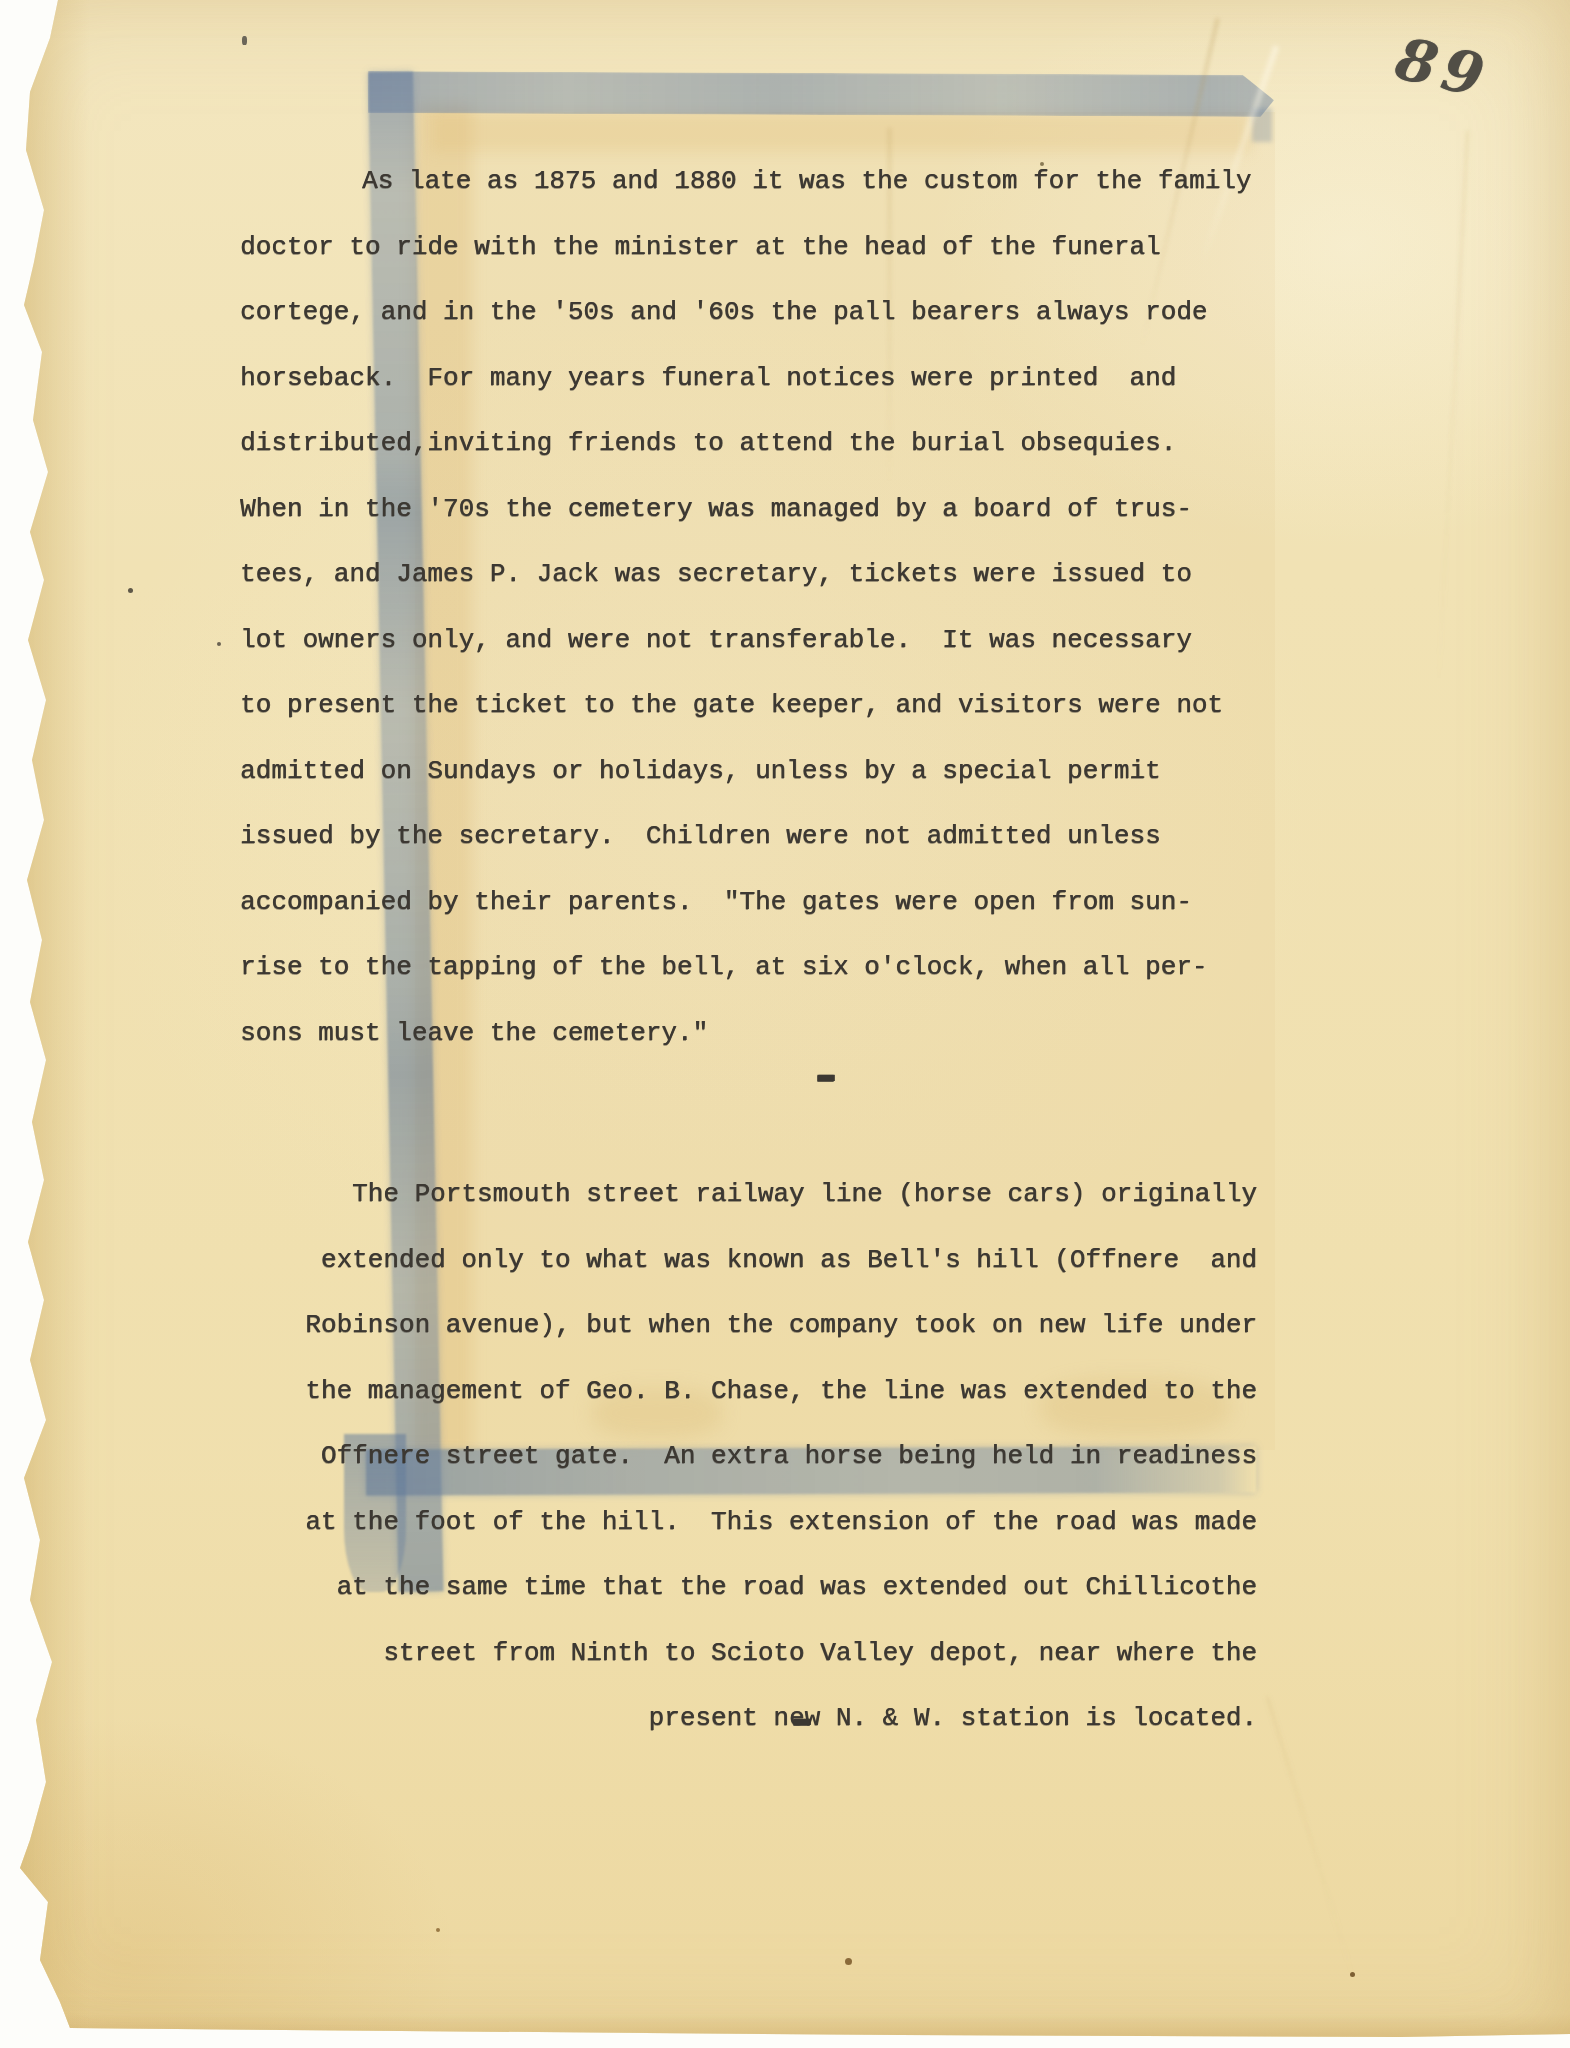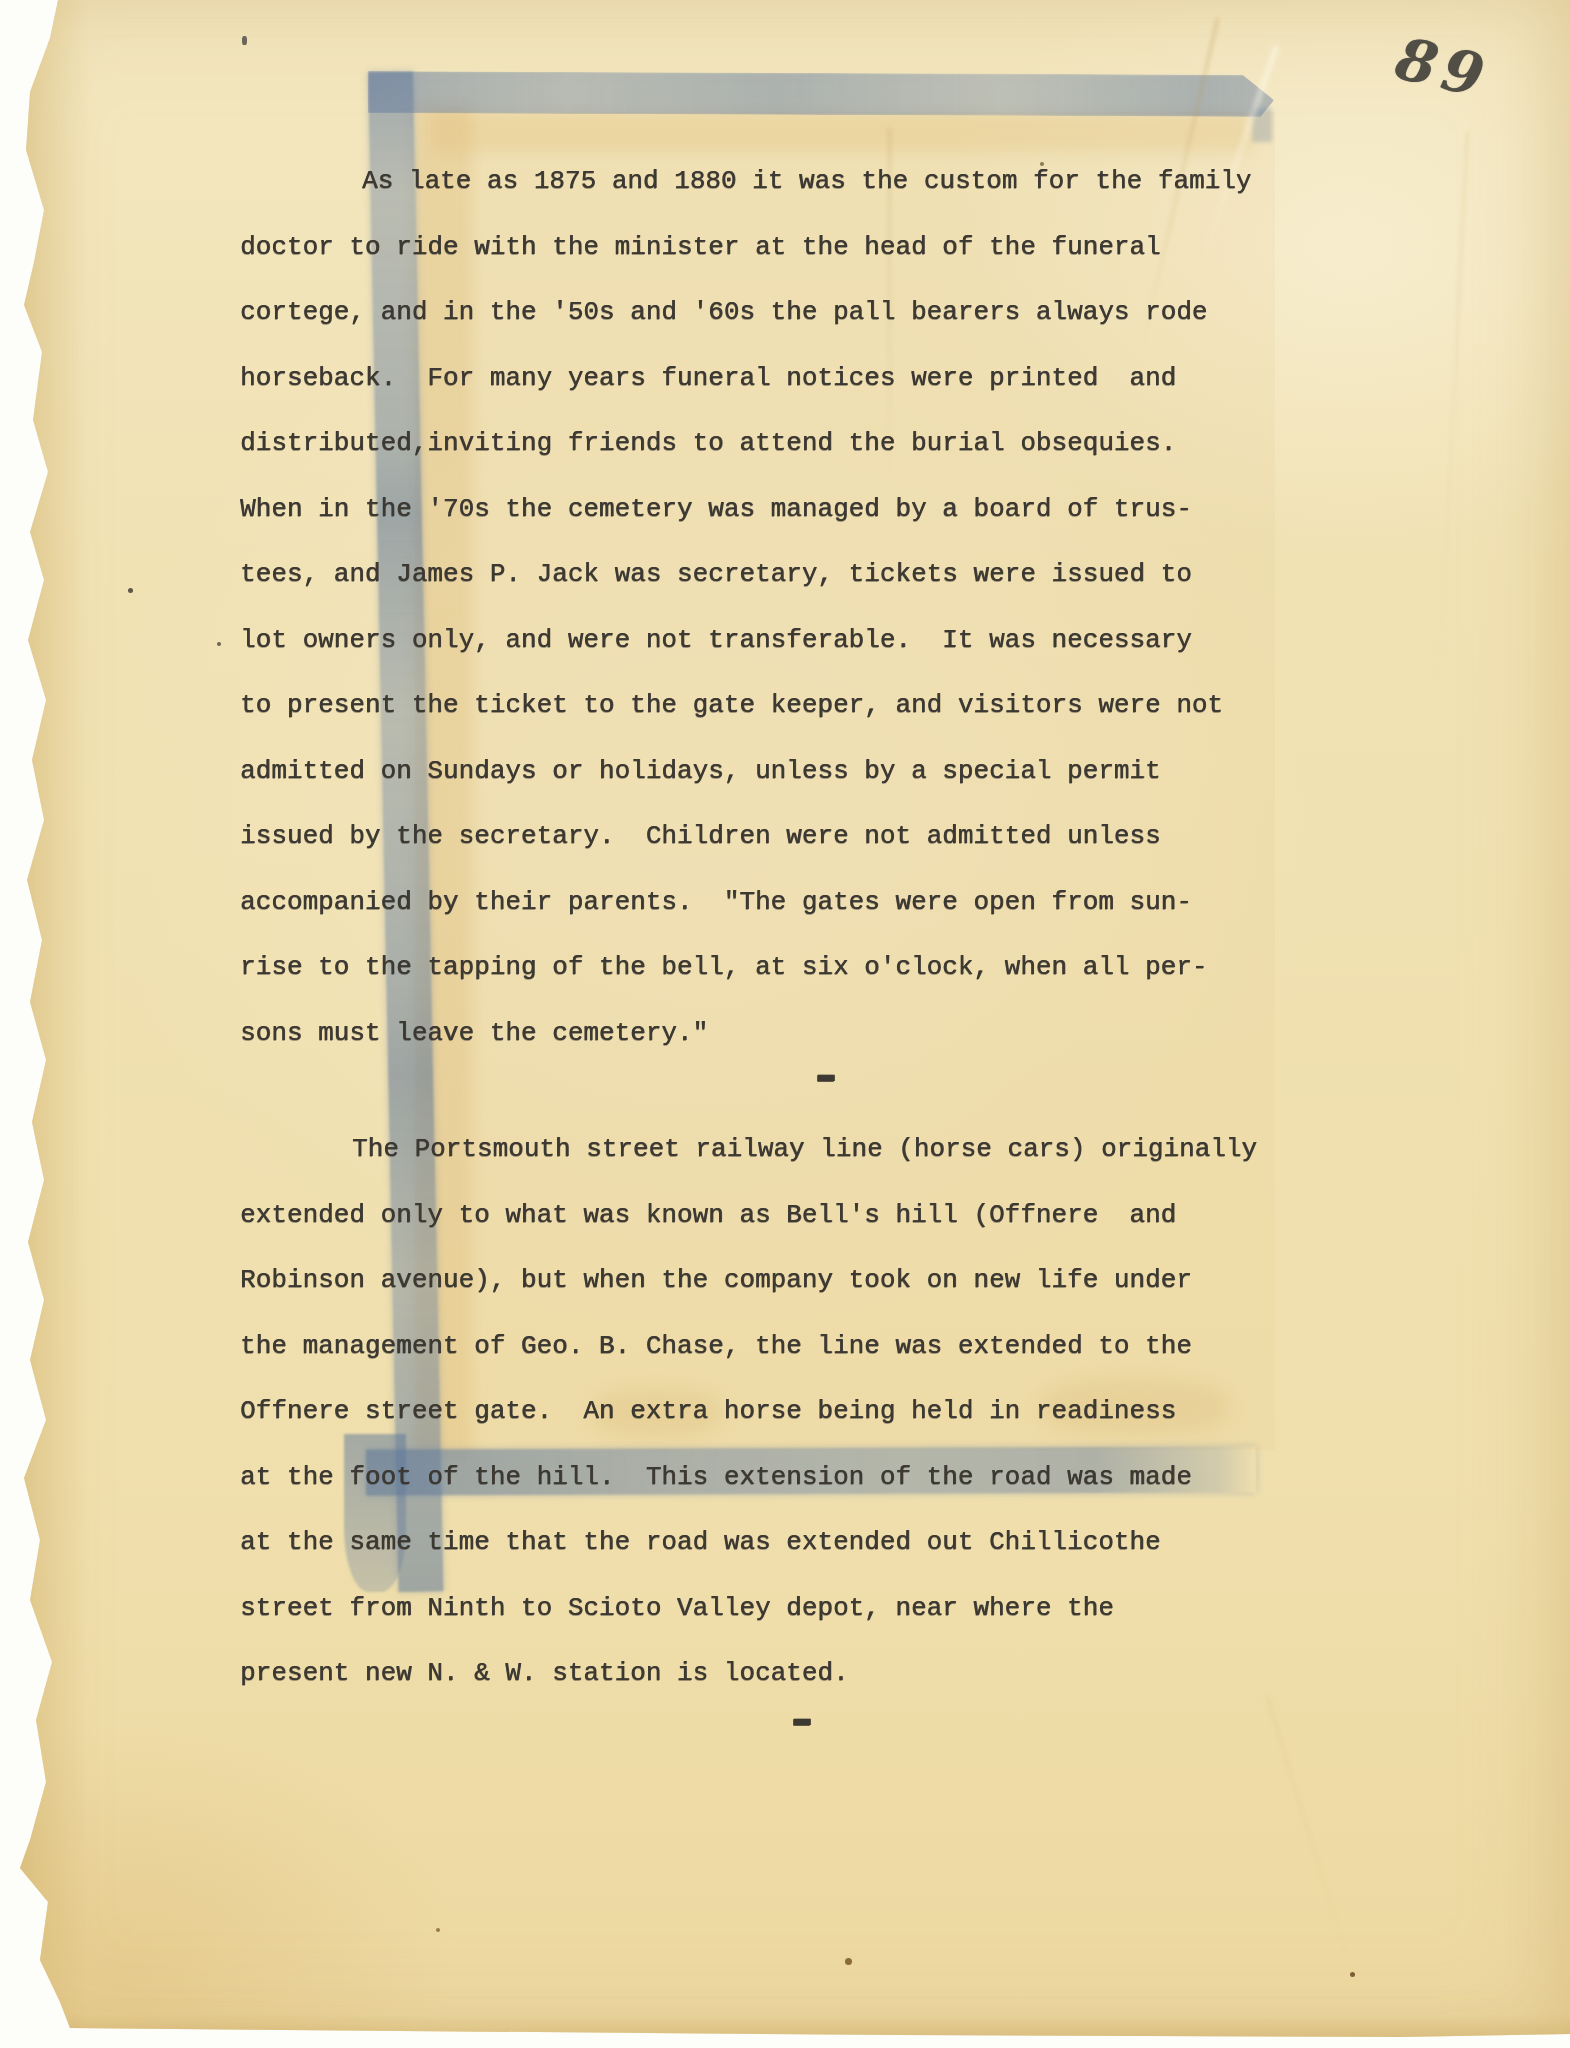--- a/index.html
+++ b/index.html
@@ -97,21 +97,21 @@
   .speck{position:absolute;border-radius:50%;}
   
   .para{
     position:absolute;left:240px;
     font-family:"Liberation Mono", monospace;
     font-size:26px;line-height:65.5px;white-space:pre;
     color:#3c3832;
     text-shadow:0.6px 0 0 rgba(58,54,48,.85), 0 0.5px 0 rgba(58,54,48,.45);
   }
   .para1{top:149px;}
-  .para2{top:1117px;}
+  .para2{top:1162px;text-align:right;}
   .sep{
     position:absolute;
     font-family:"Liberation Mono", monospace;
     font-weight:bold;font-size:32px;line-height:40px;color:#3c3832;
     transform:scaleX(1.8) scaleY(1.6);
     text-shadow:0.7px 0 0 rgba(58,54,48,.9), 0 0.7px 0 rgba(58,54,48,.8);
   }
   .sep1{left:816px;top:1058px;}
   .sep2{left:792px;top:1702px;}
   

